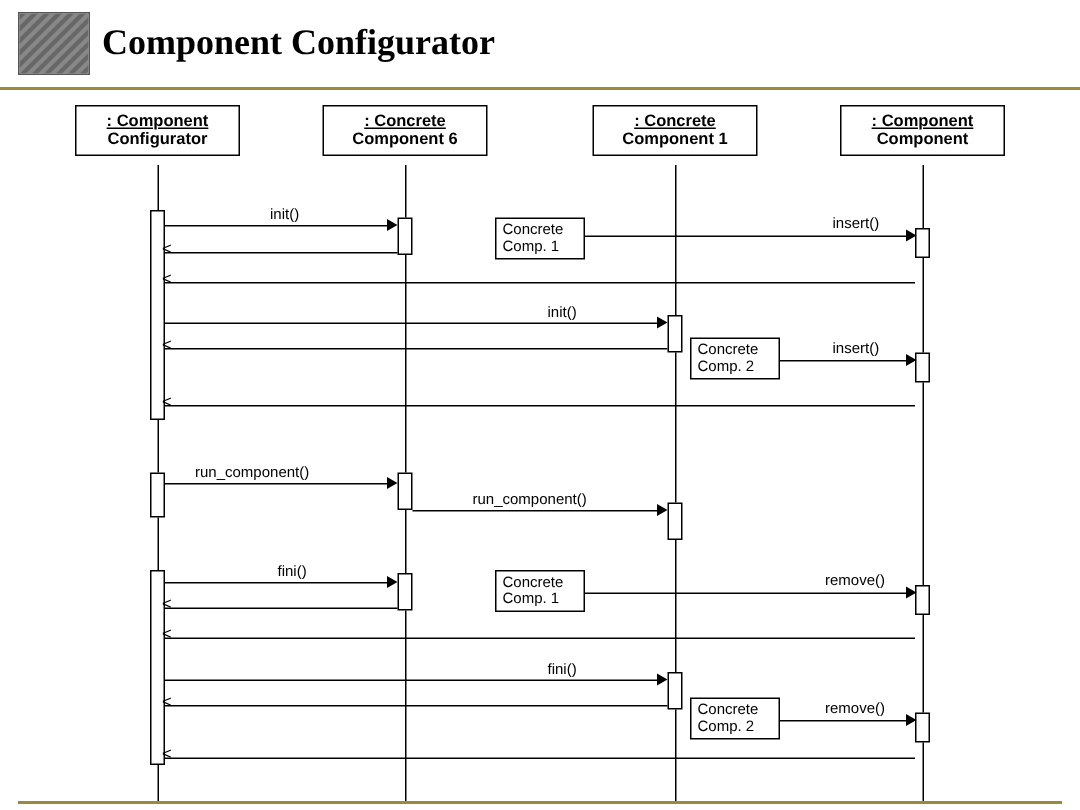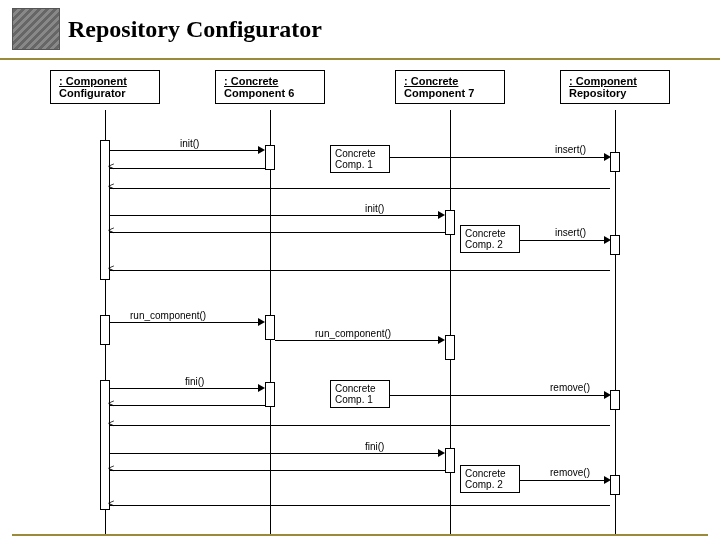--- a/index.html
+++ b/index.html
@@ -1,64 +1,64 @@
 <!DOCTYPE html>
 <html><head>
 <meta charset="utf-8">
 <style>
   * { margin: 0; padding: 0; box-sizing: border-box; }
   body { width: 720px; height: 540px; background: #fff; font-family: Arial, sans-serif; position: relative; }
   .header { display: flex; align-items: center; padding: 8px 12px; border-bottom: 2px solid #9a8a3a; }
   .logo { width: 48px; height: 42px; background: linear-gradient(135deg, #666 25%, #888 25%, #888 50%, #666 50%, #666 75%, #888 75%); background-size: 8px 8px; border: 1px solid #555; margin-right: 8px; }
   .title { font-size: 24px; font-weight: bold; color: #000; font-family: "Times New Roman", serif; }
   .diagram { position: relative; width: 100%; height: 475px; }
-  .participant { position: absolute; top: 10px; }
+  .participant { position: absolute; top: 10px; text-align: center; }
   .participant-box { border: 1px solid #000; background: #fff; padding: 4px 8px; font-size: 11px; font-weight: bold; width: 110px; }
   .participant-box .line1 { text-decoration: underline; }
   .lifeline { position: absolute; top: 50px; width: 1px; background: #000; height: 425px; }
   .activation { position: absolute; width: 10px; background: #fff; border: 1px solid #000; }
   .msg-label { position: absolute; font-size: 10px; white-space: nowrap; }
   .msg-line { position: absolute; height: 1px; background: #000; }
   .arrow-r { position: absolute; width: 0; height: 0; border-top: 4px solid transparent; border-bottom: 4px solid transparent; border-left: 7px solid #000; }
   .arrow-l { position: absolute; font-size: 11px; }
   .note-box { position: absolute; border: 1px solid #000; background: #fff; padding: 2px 4px; font-size: 10px; width: 60px; }
   .footer-line { position: absolute; bottom: 4px; left: 12px; right: 12px; height: 2px; background: #9a8a3a; }
 </style>
 </head>
 <body>
 
 <div class="header">
   <div class="logo"></div>
-  <div class="title">Repository Configurator</div>
+  <div class="title">Component Configurator</div>
 </div>
 
 <div class="diagram">
 
   <div class="participant" style="left:50px">
     <div class="participant-box">
       <div class="line1">: Component</div>
       <div>Configurator</div>
     </div>
   </div>
   <div class="participant" style="left:215px">
     <div class="participant-box">
       <div class="line1">: Concrete</div>
       <div>Component 6</div>
     </div>
   </div>
   <div class="participant" style="left:395px">
     <div class="participant-box">
       <div class="line1">: Concrete</div>
-      <div>Component 7</div>
+      <div>Component 1</div>
     </div>
   </div>
   <div class="participant" style="left:560px">
     <div class="participant-box">
       <div class="line1">: Component</div>
-      <div>Repository</div>
+      <div>Component</div>
     </div>
   </div>
 
   <div class="lifeline" style="left:105px"></div>
   <div class="lifeline" style="left:270px"></div>
   <div class="lifeline" style="left:450px"></div>
   <div class="lifeline" style="left:615px"></div>
 
   <div class="activation" style="left:100px; top:80px; height:140px"></div>
   <div class="activation" style="left:100px; top:255px; height:30px"></div>

